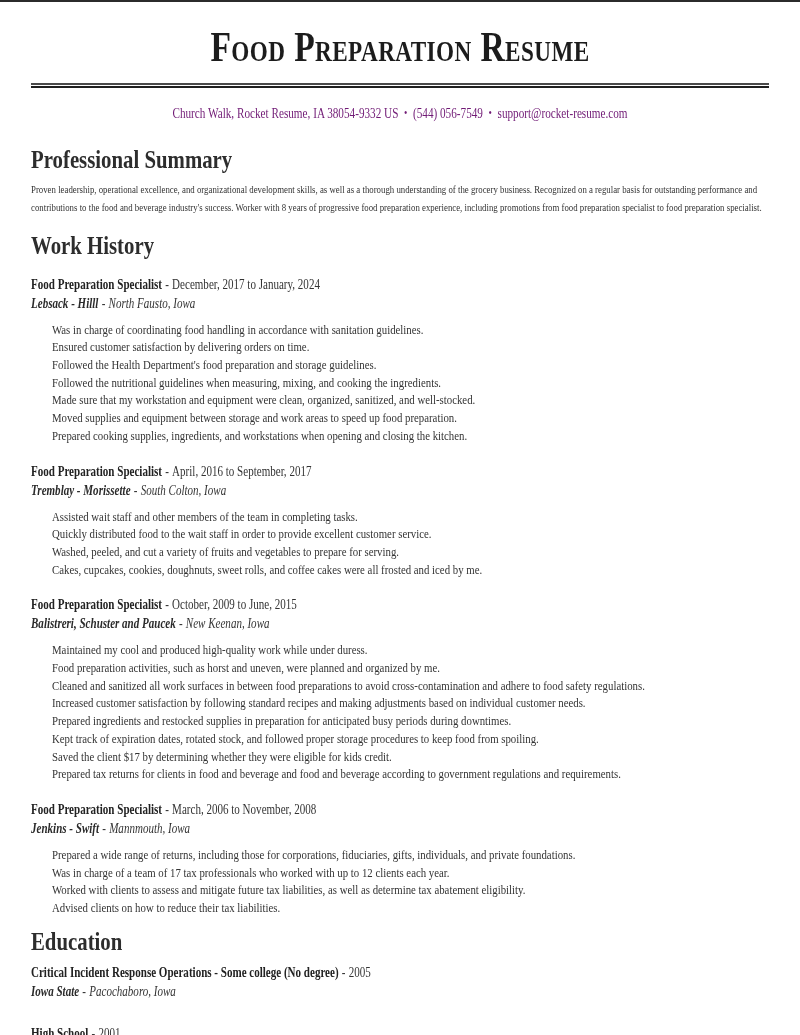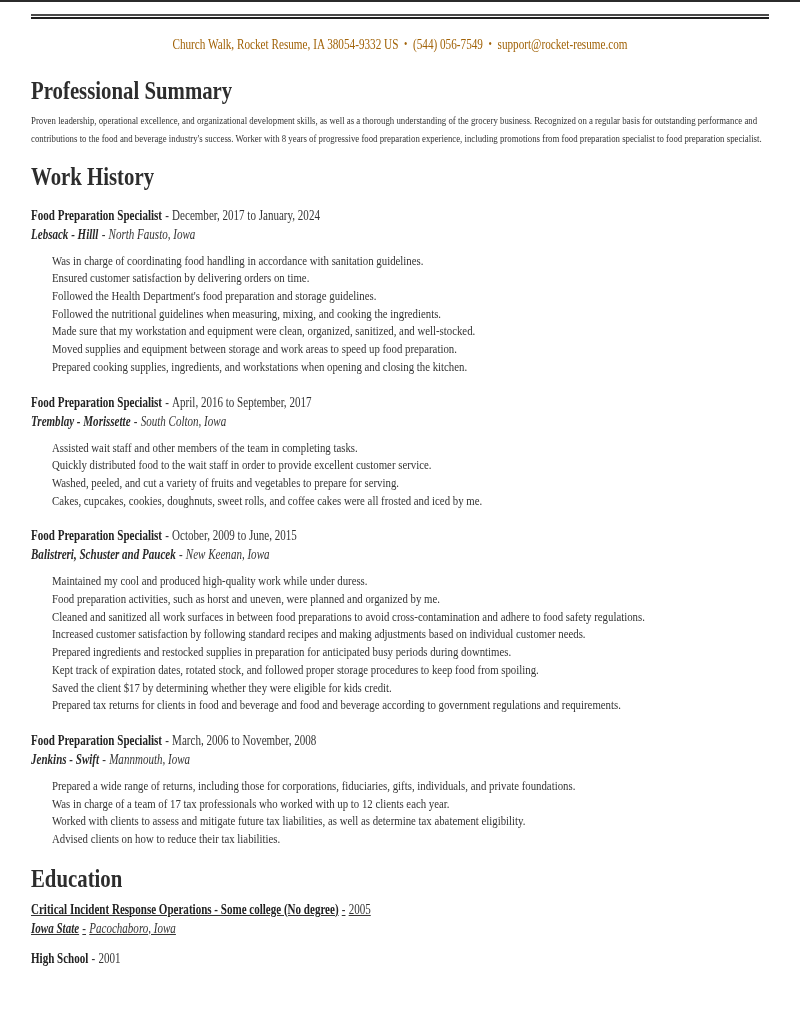--- a/index.html
+++ b/index.html
@@ -19,58 +19,61 @@
   h1.resume-title {
     margin-top: 21px; font-size: 42px; line-height: 48px;
     font-weight: 700; color: #1c1c1c; font-variant: small-caps;
     letter-spacing: 0.5px; text-align: center;
   }
   .double-rule { margin-top: 12px; }
   .double-rule .dr-a { height: 2px; background: #4a4a4a; }
   .double-rule .dr-gap { height: 1px; background: transparent; }
   .double-rule .dr-b { height: 2px; background: #1f1f1f; }
 
-  .contact-line { margin-top: 17px; font-size: 14px; line-height: 17px; color: #a16207; }
+  .contact-line { margin-top: 17px; font-size: 14px; line-height: 17px; color: #701a75; }
   .bullet-sep { margin: 0 7px; font-size: 12px; position: relative; top: -1px; }
 
   h2.section-heading {
     font-size: 26px; line-height: 30px; font-weight: 700; color: #2d2d2d;
   }
   h2.heading-summary   { margin-top: 22px; }
   h2.heading-work      { margin-top: 14px; }
-  h2.heading-education { margin-top: 16px; }
+  h2.heading-education { margin-top: 10px; }
 
   p.summary-text { margin-top: 6px; font-size: 11px; line-height: 17.8px; }
 
   .jobs-list { margin-top: 14px; }
   .job:not(:last-child) { margin-bottom: 17px; }
   .job-title-line, .job-company-line, .edu-title-line, .edu-school-line {
     font-size: 13.8px; line-height: 19px;
   }
   .job-title, .edu-degree { font-weight: 700; color: #222222; }
   .job-dates, .edu-year { font-weight: 400; color: #333333; }
   .job-company-line, .edu-school-line { font-style: italic; }
   .job-company, .edu-school { font-weight: 700; color: #2a2a2a; }
   .job-location, .edu-location { font-weight: 400; }
   .dash { margin: 0 4px; }
 
   ul.bullets { margin-top: 8px; padding-left: 21px; list-style: disc outside; }
   ul.bullets li { font-size: 13.5px; line-height: 17.7px; }
   ul.bullets li::marker { color: #333; font-size: 0.8em; }
 
   .education-list { margin-top: 6px; }
-  .edu:not(:last-child) { margin-bottom: 11px; text-decoration: underline; }
+  .edu:not(:last-child) { margin-bottom: 23px; }
 </style>
 </head>
 <body>
 
 <div class="top-rule"></div>
 
 <div class="page">
 
+  <h1 class="resume-title">
+    <span class="cond-center">Food Preparation Resume</span>
+  </h1>
 
   <div class="double-rule">
     <div class="dr-a"></div>
     <div class="dr-gap"></div>
     <div class="dr-b"></div>
   </div>
 
   <div class="contact-line">
     <span class="cond-center">
       <span>Church Walk, Rocket Resume, IA 38054-9332 US</span><span class="bullet-sep">•</span><span>(544) 056-7549</span><span class="bullet-sep">•</span><span>support@rocket-resume.com</span>

